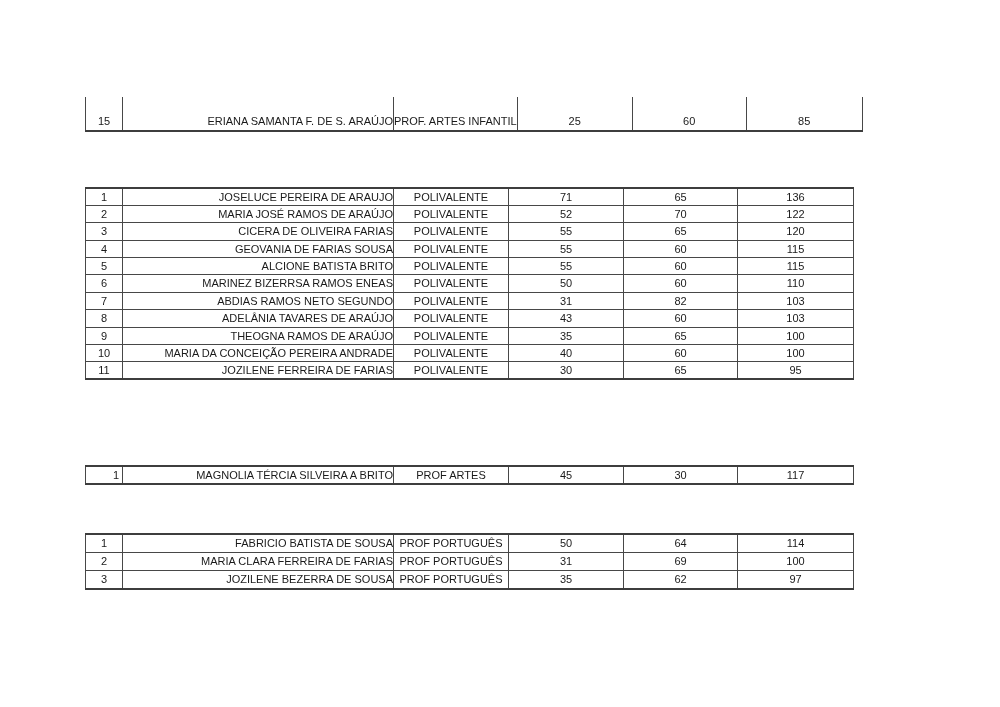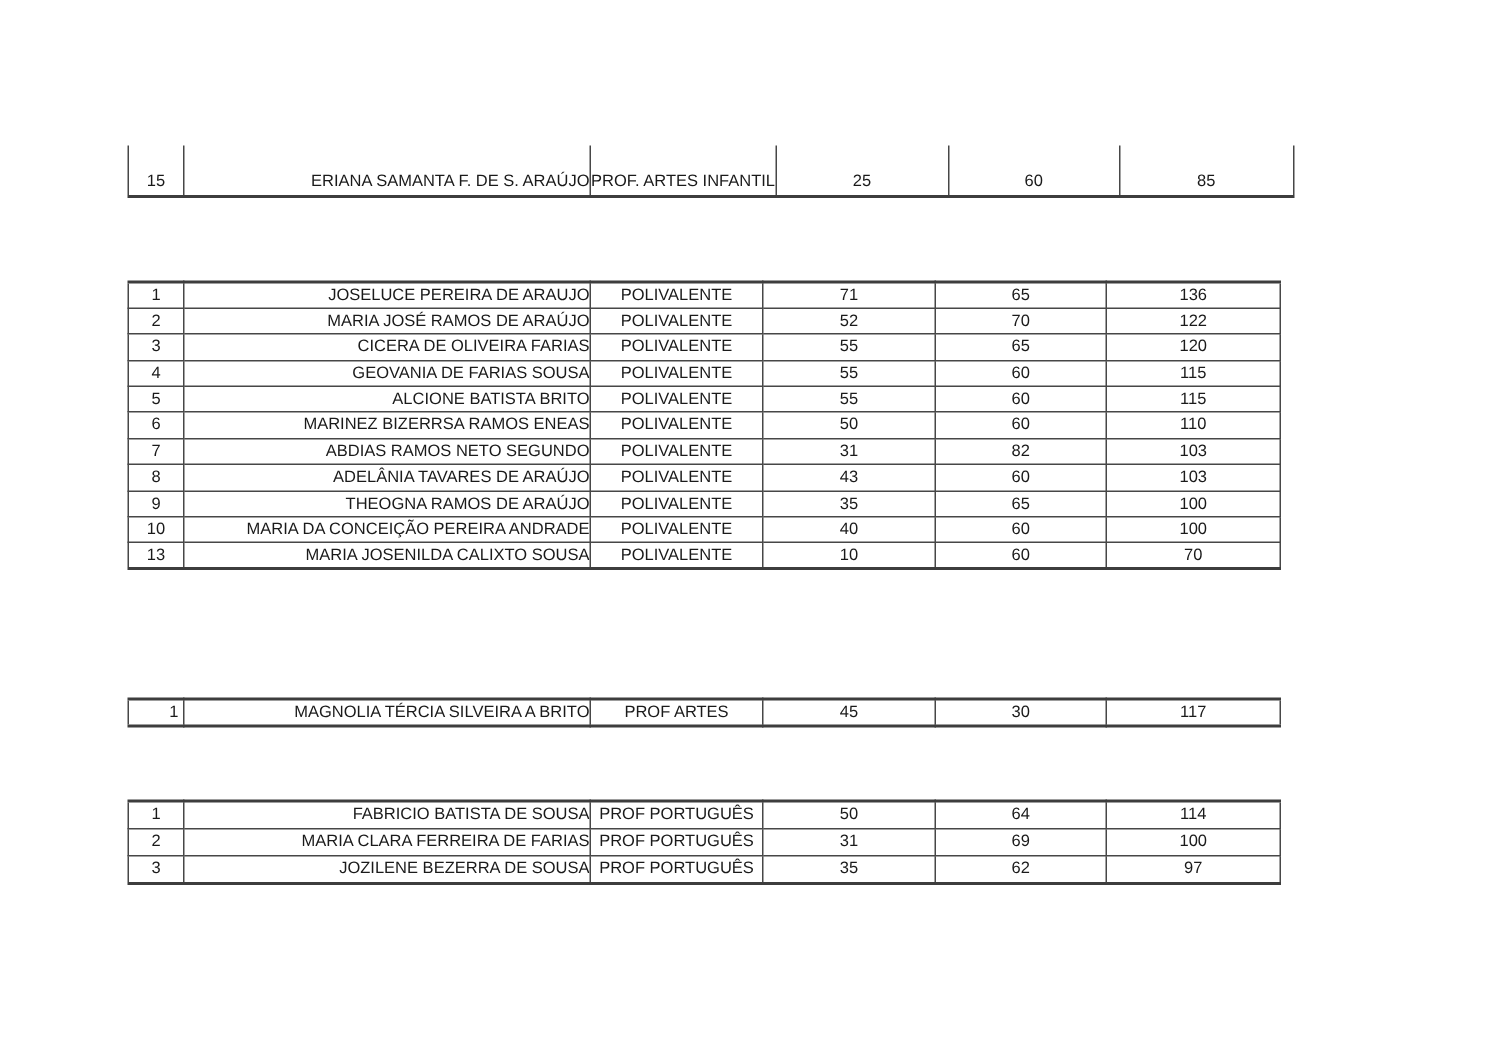--- a/index.html
+++ b/index.html
@@ -166,26 +166,26 @@
           </tr>
           <tr>
             <td class="c-num">10</td>
             <td class="c-name">MARIA DA CONCEIÇÃO PEREIRA ANDRADE</td>
             <td class="c-role">POLIVALENTE</td>
             <td class="c-s1">40</td>
             <td class="c-s2">60</td>
             <td class="c-tot">100</td>
           </tr>
           <tr>
-            <td class="c-num">13</td>
-            <td class="c-name">MARIA JOSENILDA CALIXTO SOUSA</td>
-            <td class="c-role">POLIVALENTE</td>
-            <td class="c-s1">10</td>
-            <td class="c-s2">60</td>
-            <td class="c-tot">70</td>
+            <td class="c-num">11</td>
+            <td class="c-name">JOZILENE FERREIRA DE FARIAS</td>
+            <td class="c-role">POLIVALENTE</td>
+            <td class="c-s1">30</td>
+            <td class="c-s2">65</td>
+            <td class="c-tot">95</td>
           </tr>
         </tbody>
       </table>
     </div>
   <div class="tbl-wrap" id="tbl-2">
       <table class="score-table">
         <colgroup>
           <col style="width: 37px;">
           <col style="width: 271px;">
           <col style="width: 115px;">

